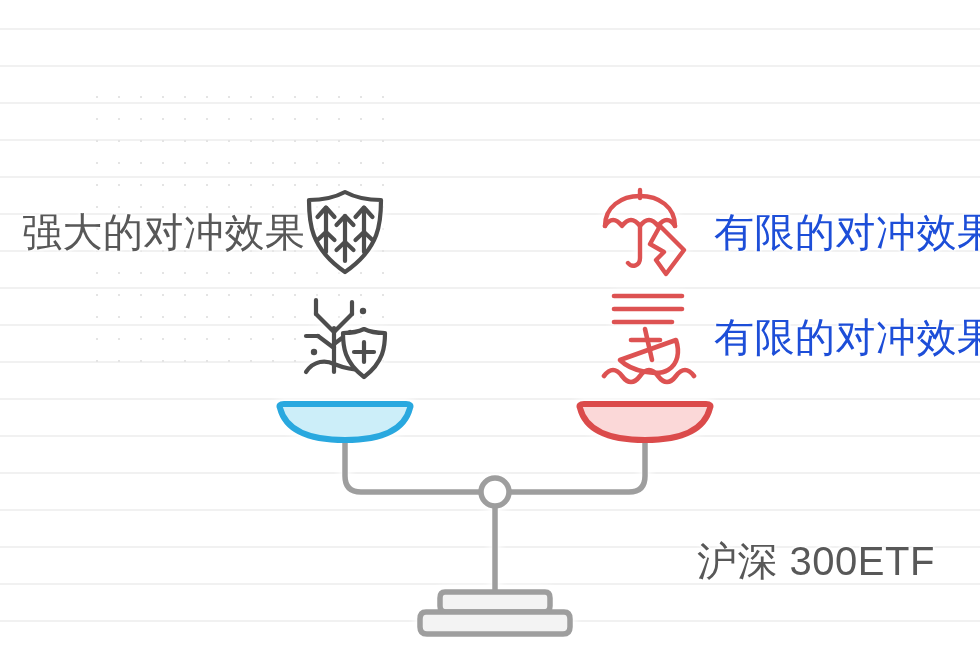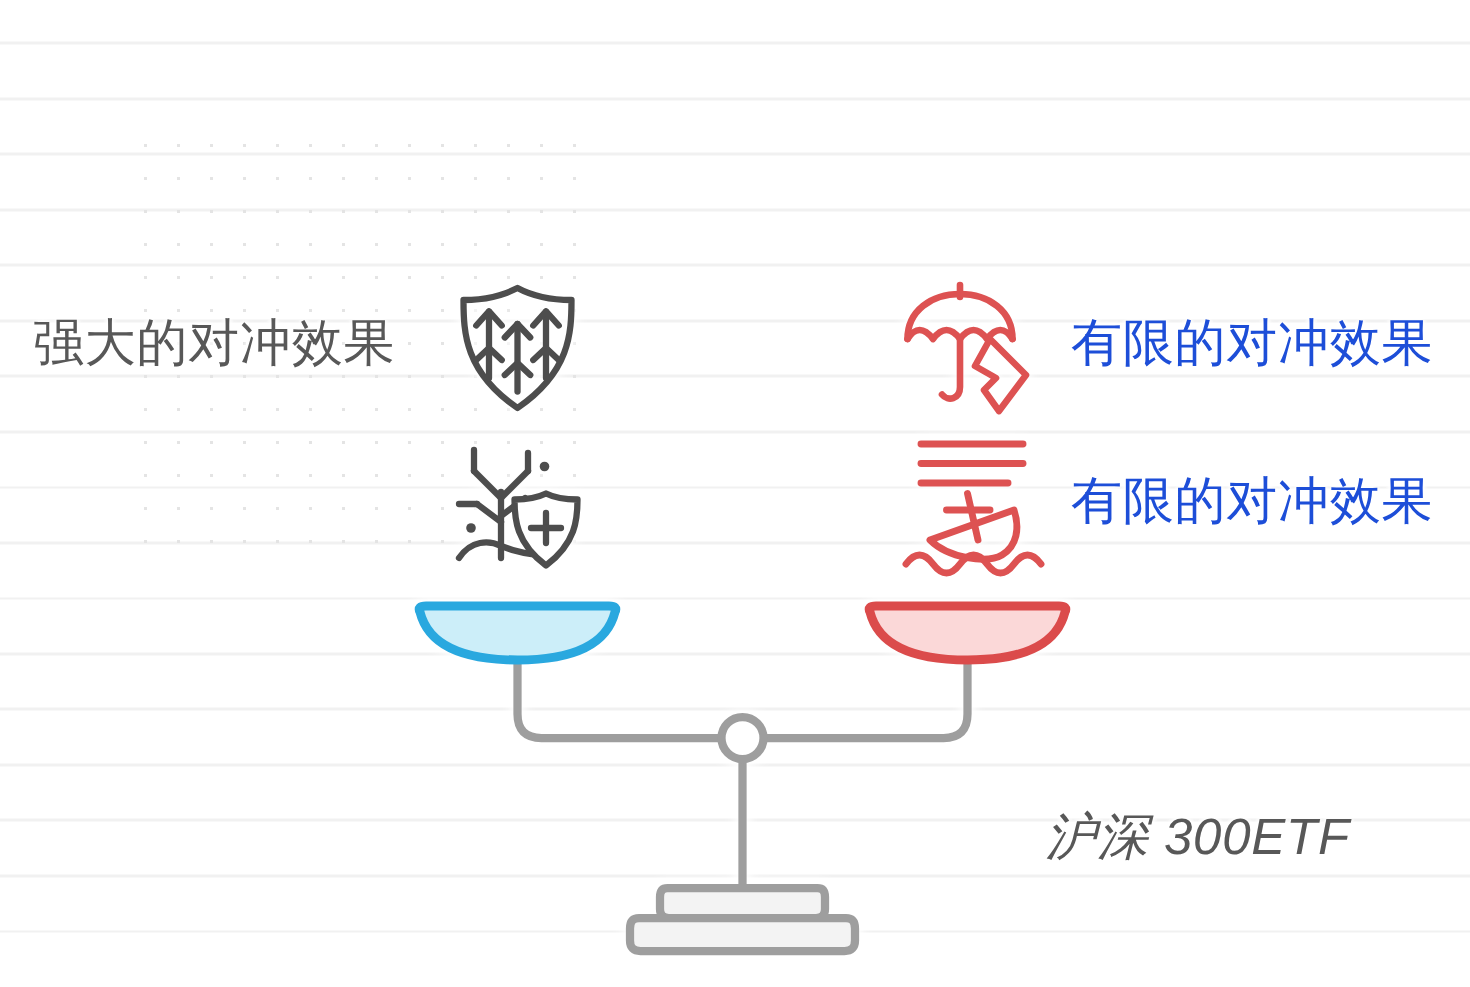--- a/index.html
+++ b/index.html
@@ -40,40 +40,40 @@
     background-image: radial-gradient(circle, #e3e3e3 1.1px, rgba(0,0,0,0) 1.3px);
     background-size: 22px 22px;
     opacity: 0.95;
     pointer-events: none;
   }
 
   
   .label {
     position: absolute;
     color: #585858;
-    font-size: 34px;
+    font-size: 40px;
     line-height: 1;
     white-space: nowrap;
     letter-spacing: 0.5px;
     text-shadow:
       0 0 4px #ffffff,
       0 0 4px #ffffff,
       0 0 8px #ffffff,
       1px 0 3px #ffffff,
       -1px 0 3px #ffffff;
   }
   .label.right-col { color: #1d4ed8; }
 
   .lbl-hedge-strong { left: 22px;  top: 212px; }
   .lbl-risk-spread  { left: 130px; top: 317px; }
   .lbl-hedge-limit  { left: 714px; top: 212px; }
   .lbl-equity-exp   { left: 714px; top: 317px; }
 
   .lbl-left-asset   { left: 126px; top: 541px; }
-  .lbl-right-asset  { left: 697px; top: 541px; font-style: italic; }
+  .lbl-right-asset  { left: 697px; top: 541px; }
 
   
   .icon {
     position: absolute;
     filter: drop-shadow(0 0 3px #ffffff) drop-shadow(0 0 5px #ffffff);
   }
   .icon-shield-arrows { left: 300px; top: 188px; width: 90px;  height: 88px; }
   .icon-tree-shield   { left: 292px; top: 292px; width: 100px; height: 90px; }
   .icon-broken-umbrella { left: 598px; top: 186px; width: 96px; height: 92px; }
   .icon-sinking-boat  { left: 598px; top: 288px; width: 100px; height: 98px; }

